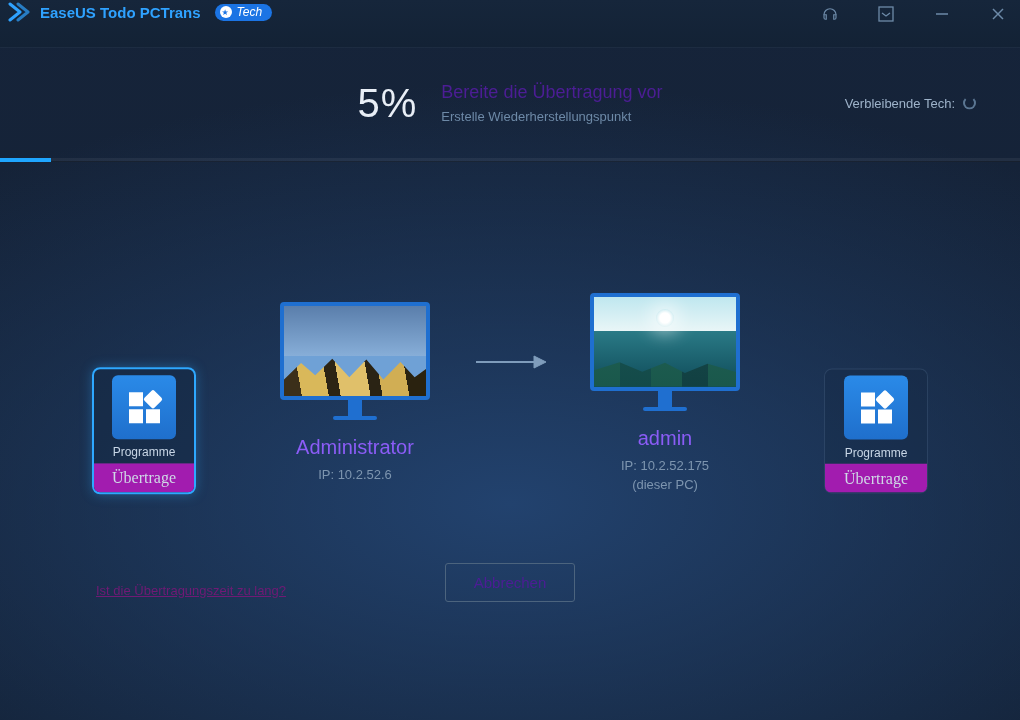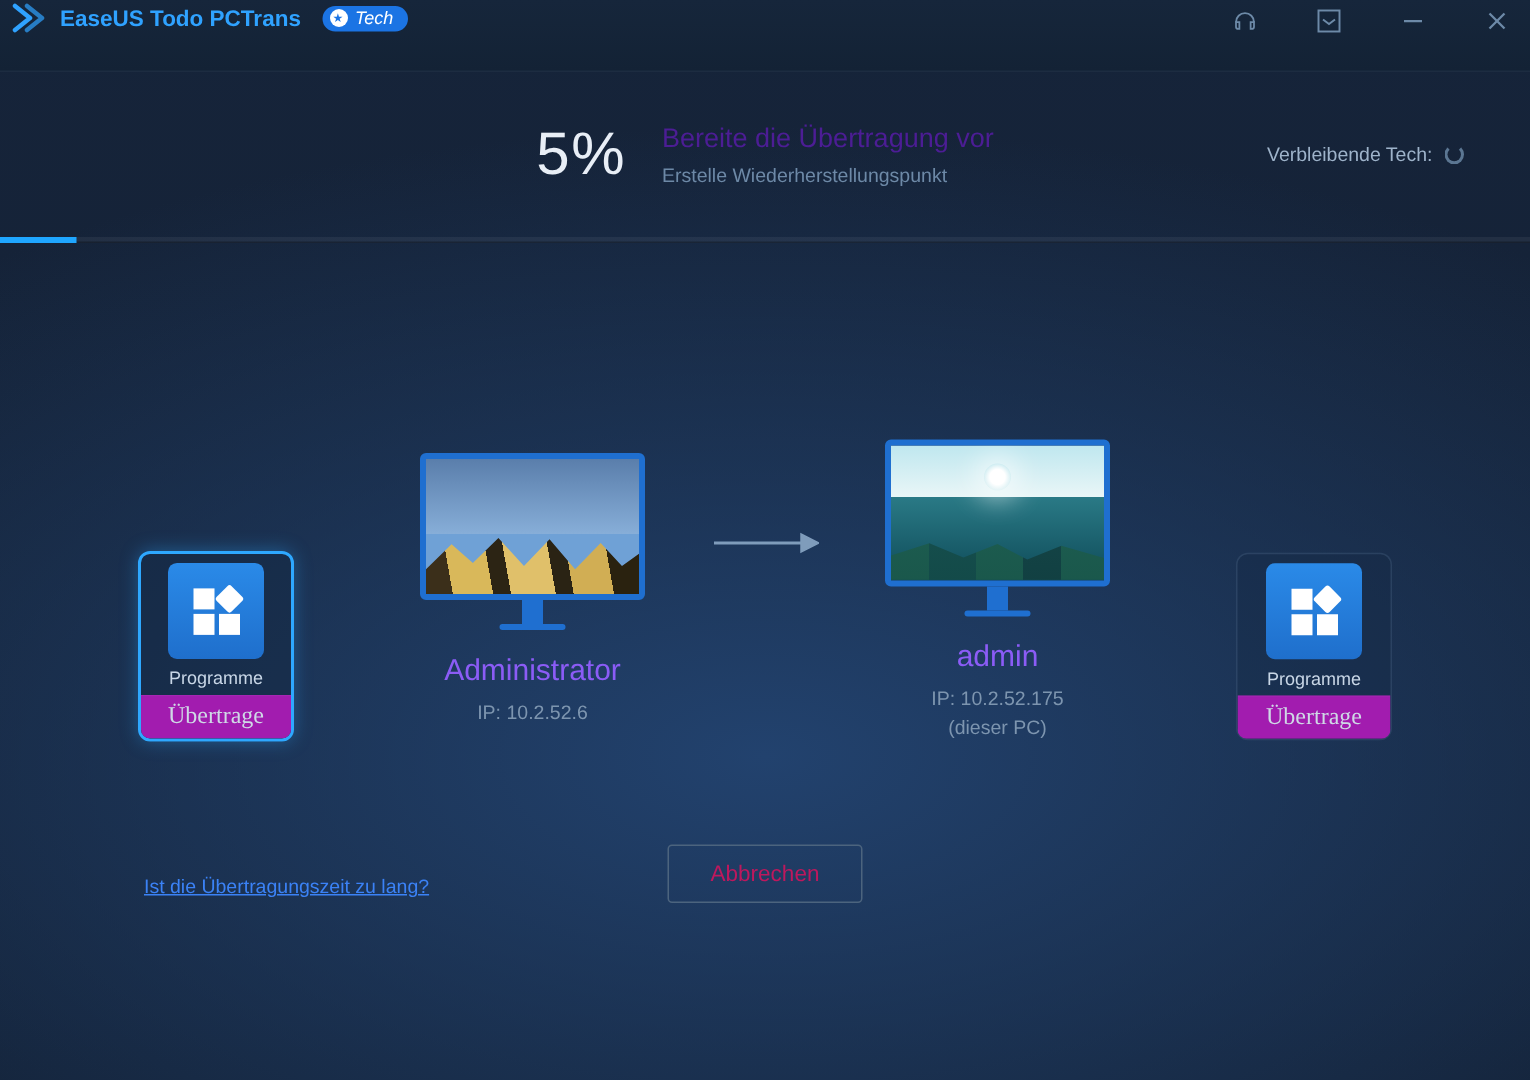--- a/index.html
+++ b/index.html
@@ -147,24 +147,24 @@
 
   .arrow { color:#7f9cbb; display:flex; align-items:center; margin-top:-60px;}
 
   
   .footer {
     position:absolute; left:0; right:0; bottom:40px;
     display:flex; align-items:center; justify-content:center;
   }
   .help-link {
     position:absolute; left:96px; bottom:4px;
-    color:#3b82f6; font-size:13px; text-decoration:underline; cursor:pointer;
+    color:#701a75; font-size:13px; text-decoration:underline; cursor:pointer;
   }
   .cancel-btn {
-    border:1px solid #4c647e; background:transparent; color:#be185d;
+    border:1px solid #4c647e; background:transparent; color:#4c1d95;
     font-size:15px; padding:10px 28px; border-radius:3px; cursor:pointer;
   }
 
   
   .apps-ico { display:grid; grid-template-columns:14px 14px; grid-template-rows:14px 14px; gap:3px;}
   .apps-ico span { background:#fff; }
   .apps-ico span:nth-child(2){ transform:rotate(45deg); border-radius:2px;}
 </style>
 </head>
 <body>

